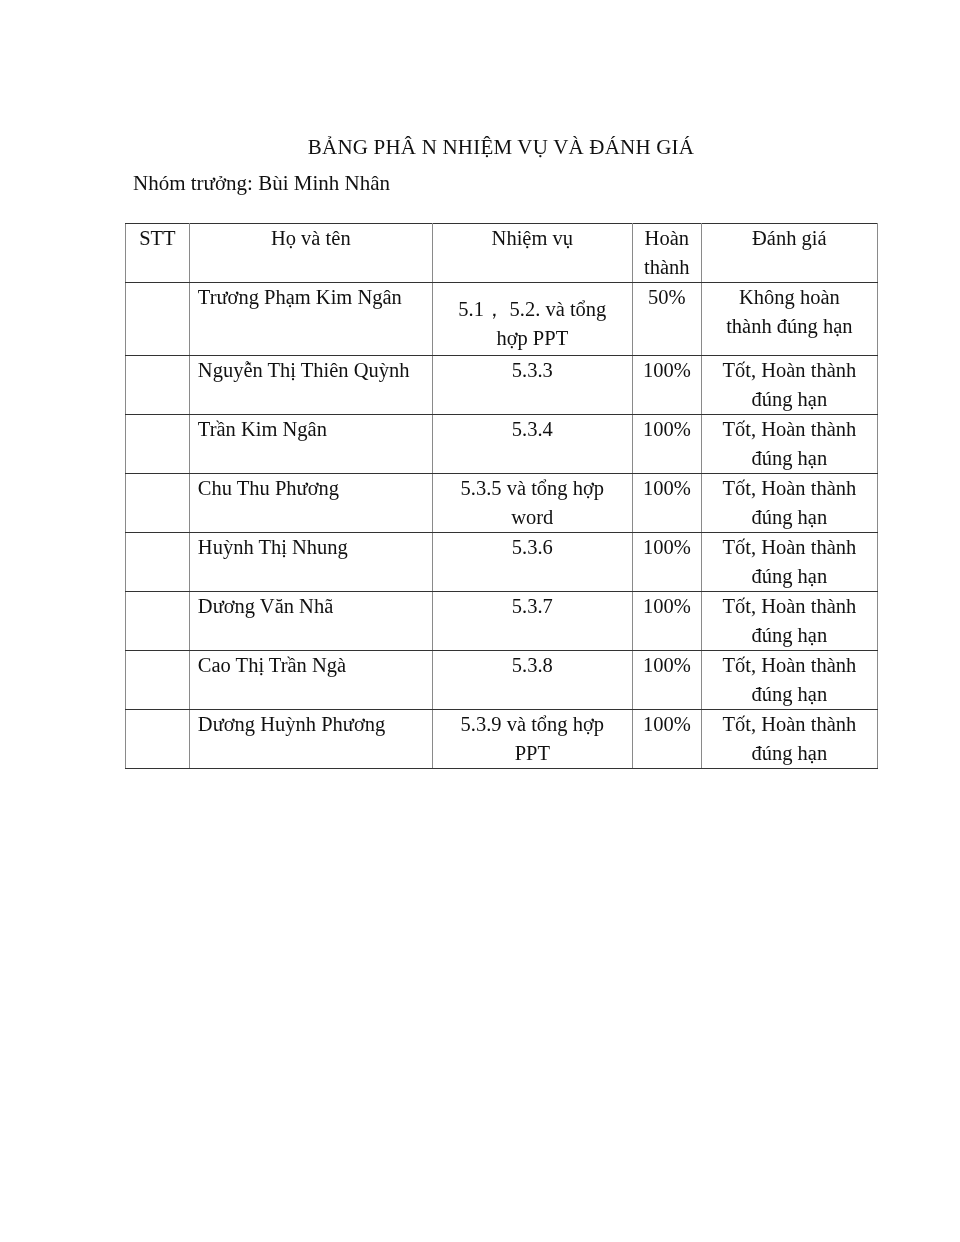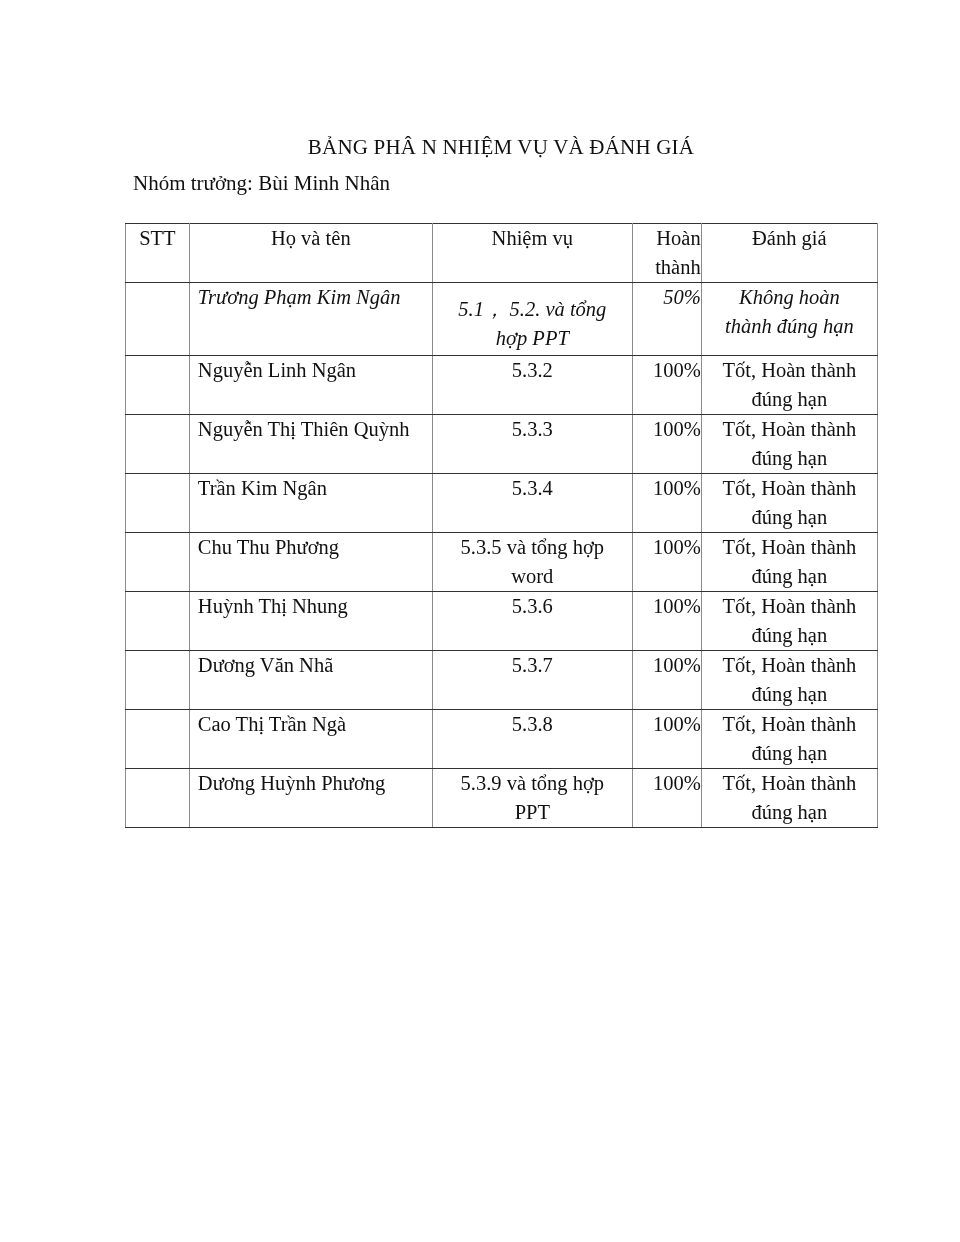--- a/index.html
+++ b/index.html
@@ -23,26 +23,26 @@
   }
   td, th {
     font-weight: normal; vertical-align: top; padding: 0;
     border-left: 1px solid #8a8a8a; border-right: 1px solid #8a8a8a;
     border-top: 1px solid #333; border-bottom: 1px solid #333;
   }
   th { padding-top: 0px; }
   .c-stt { width: 63px; text-align: center; margin-top: 44px; }
   .c-name { width: 244px; text-align: left; padding-left: 8px; box-sizing: border-box; }
   .c-task { width: 200px; text-align: center; }
-  .c-done { width: 68px; text-align: right; margin-left: 40px; }
+  .c-done { width: 68px; text-align: center; margin-left: 40px; }
   .c-eval { width: 176px; text-align: center; }
   th.c-name { text-align: center; padding-left: 0; margin-top: 12px; }
   tr.hdr { height: 58px; }
   tr.row { height: 58px; }
-  tr.row.first { height: 73px; font-style: italic; }
+  tr.row.first { height: 73px; }
   td.c-task.first { padding-top: 12px; }
 </style>
 </head>
 <body>
 
 <div class="title">BẢNG PHÂ N NHIỆM VỤ VÀ ĐÁNH GIÁ</div>
 <div class="leader">Nhóm trưởng: Bùi Minh Nhân</div>
 
 <table>
   <tbody>
@@ -65,33 +65,20 @@
           <div>hợp PPT</div>
         </td>
     <td class="c-done">50%</td>
     <td class="c-eval">
           <div>Không hoàn</div>
           <div>thành đúng hạn</div>
         </td>
   </tr>
 
 
-  <tr class="row">
-    <td class="c-stt"></td>
-    <td class="c-name">Nguyễn Linh Ngân</td>
-    <td class="c-task">
-          <div>5.3.2</div>
-          <div></div>
-        </td>
-    <td class="c-done">100%</td>
-    <td class="c-eval">
-          <div>Tốt, Hoàn thành</div>
-          <div>đúng hạn</div>
-        </td>
-  </tr>
 
   <tr class="row">
     <td class="c-stt"></td>
     <td class="c-name">Nguyễn Thị Thiên Quỳnh</td>
     <td class="c-task">
           <div>5.3.3</div>
           <div></div>
         </td>
     <td class="c-done">100%</td>
     <td class="c-eval">

